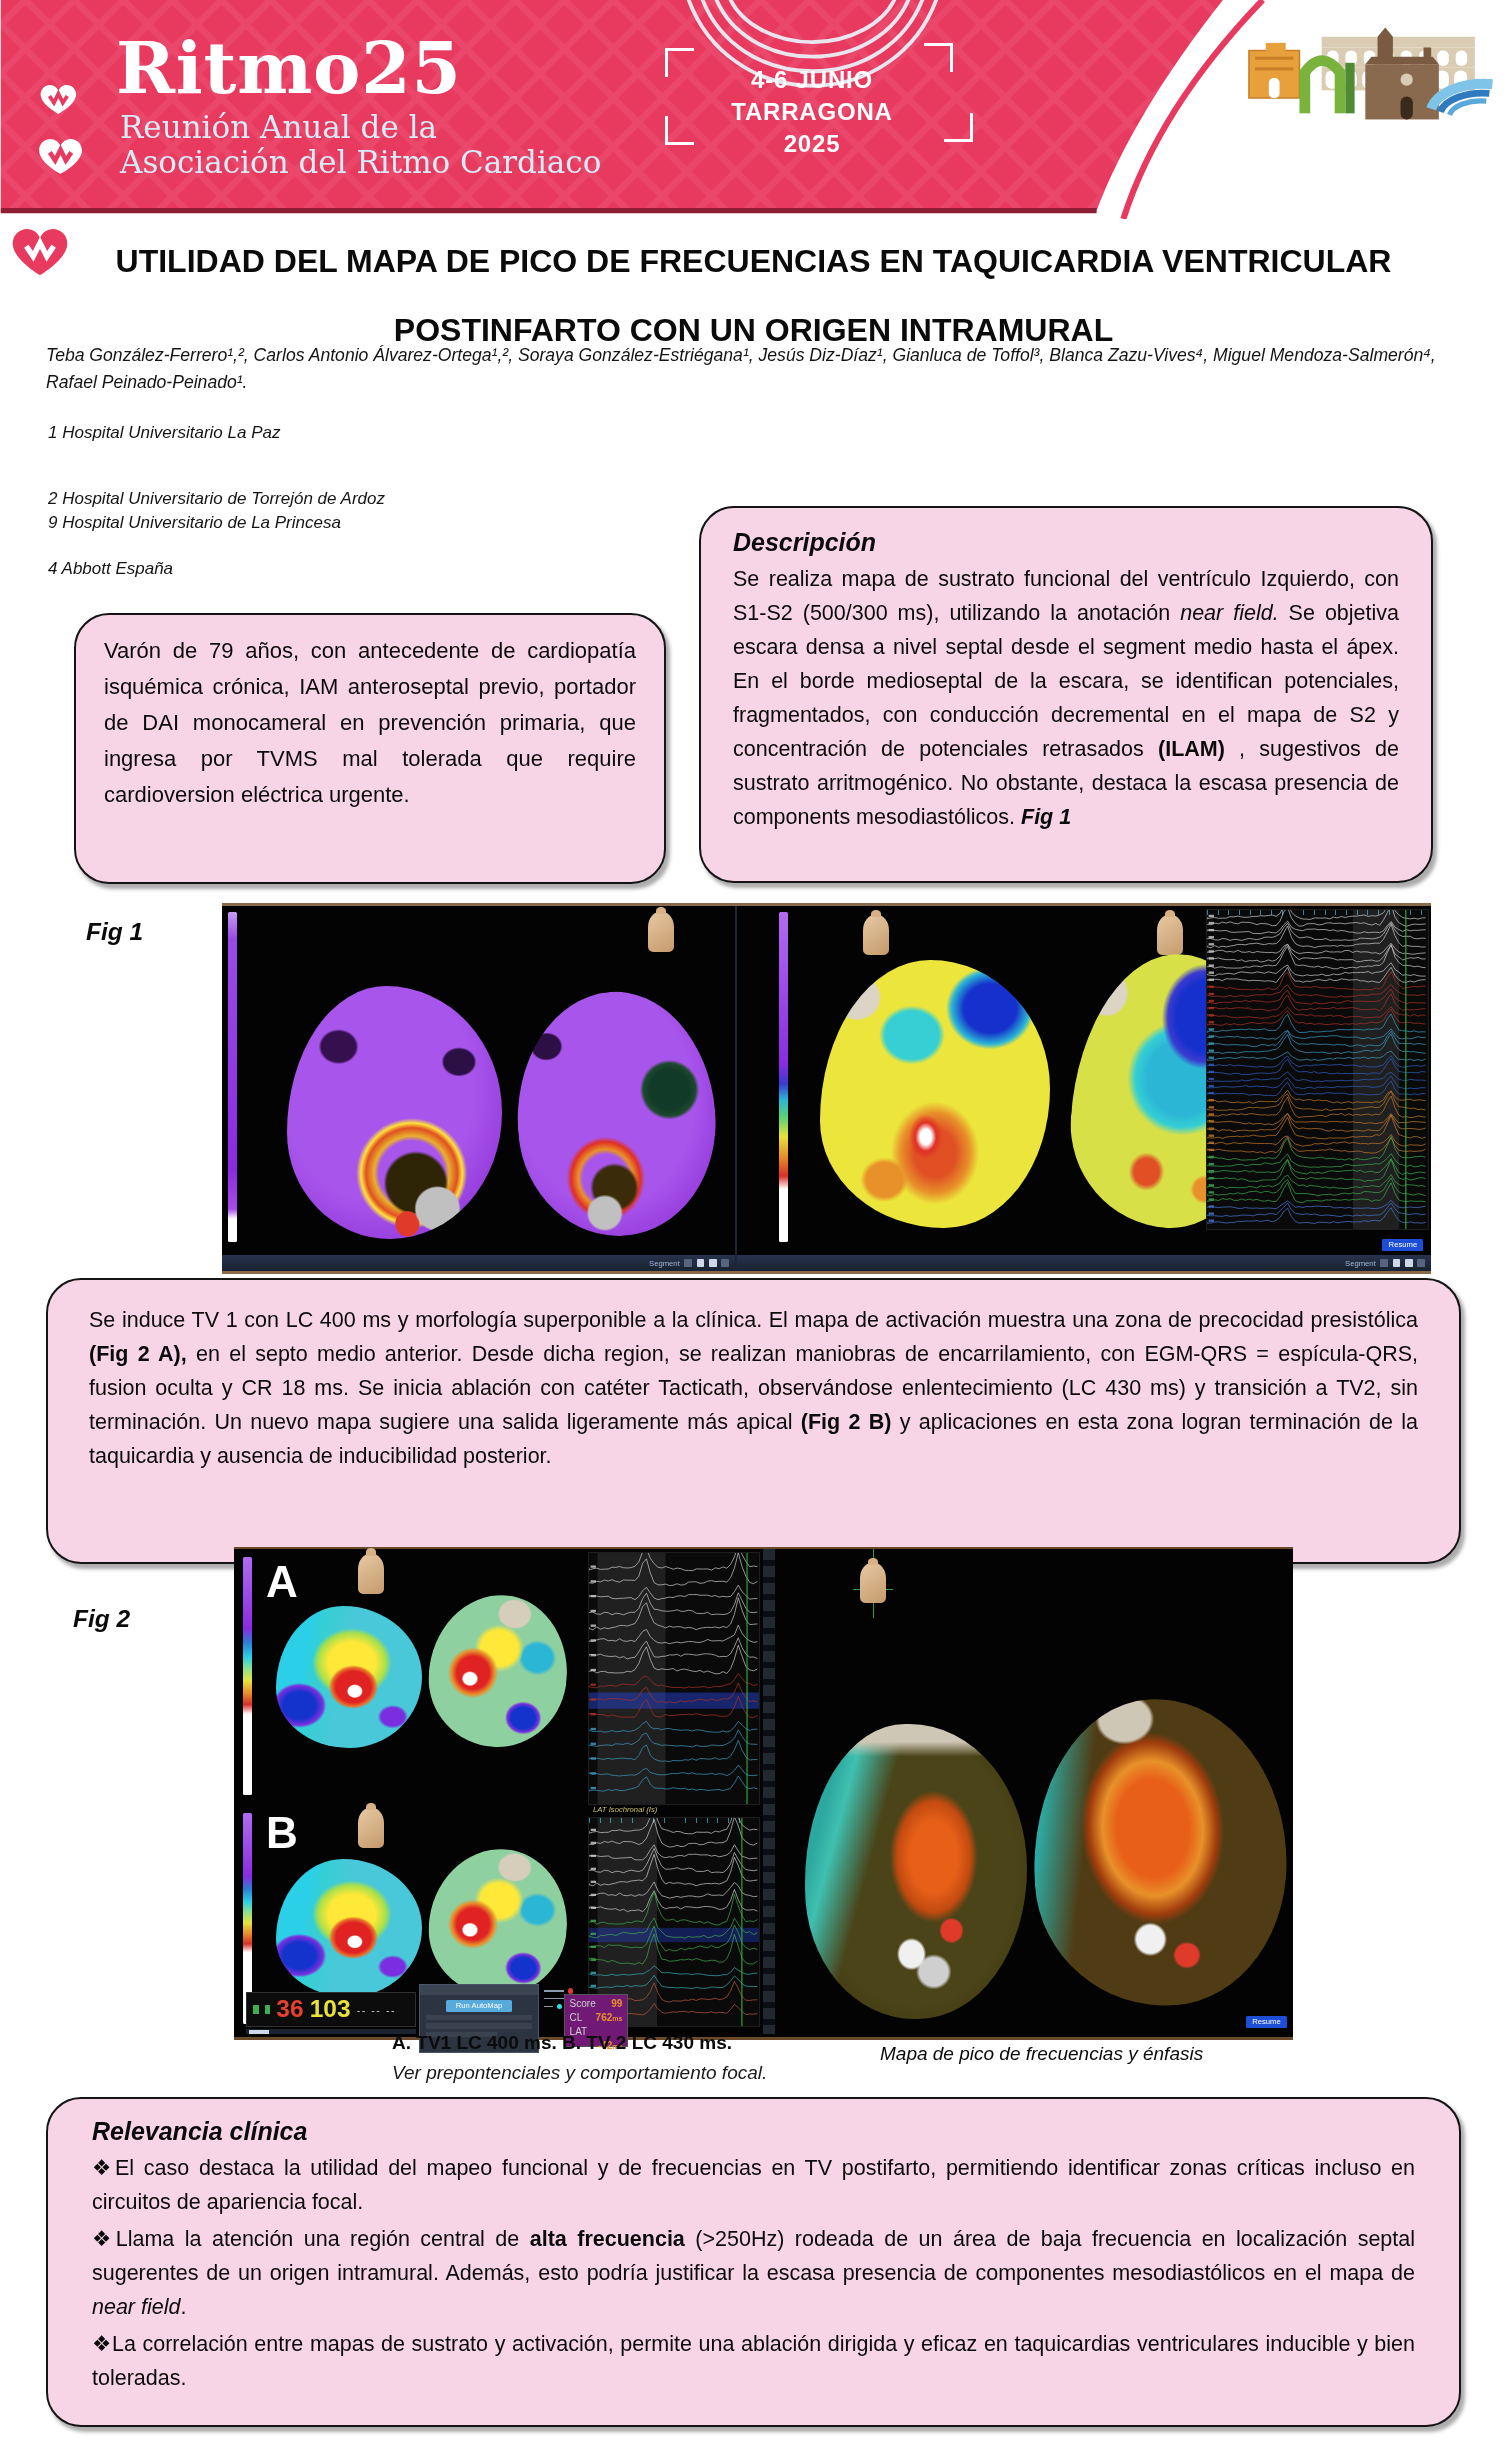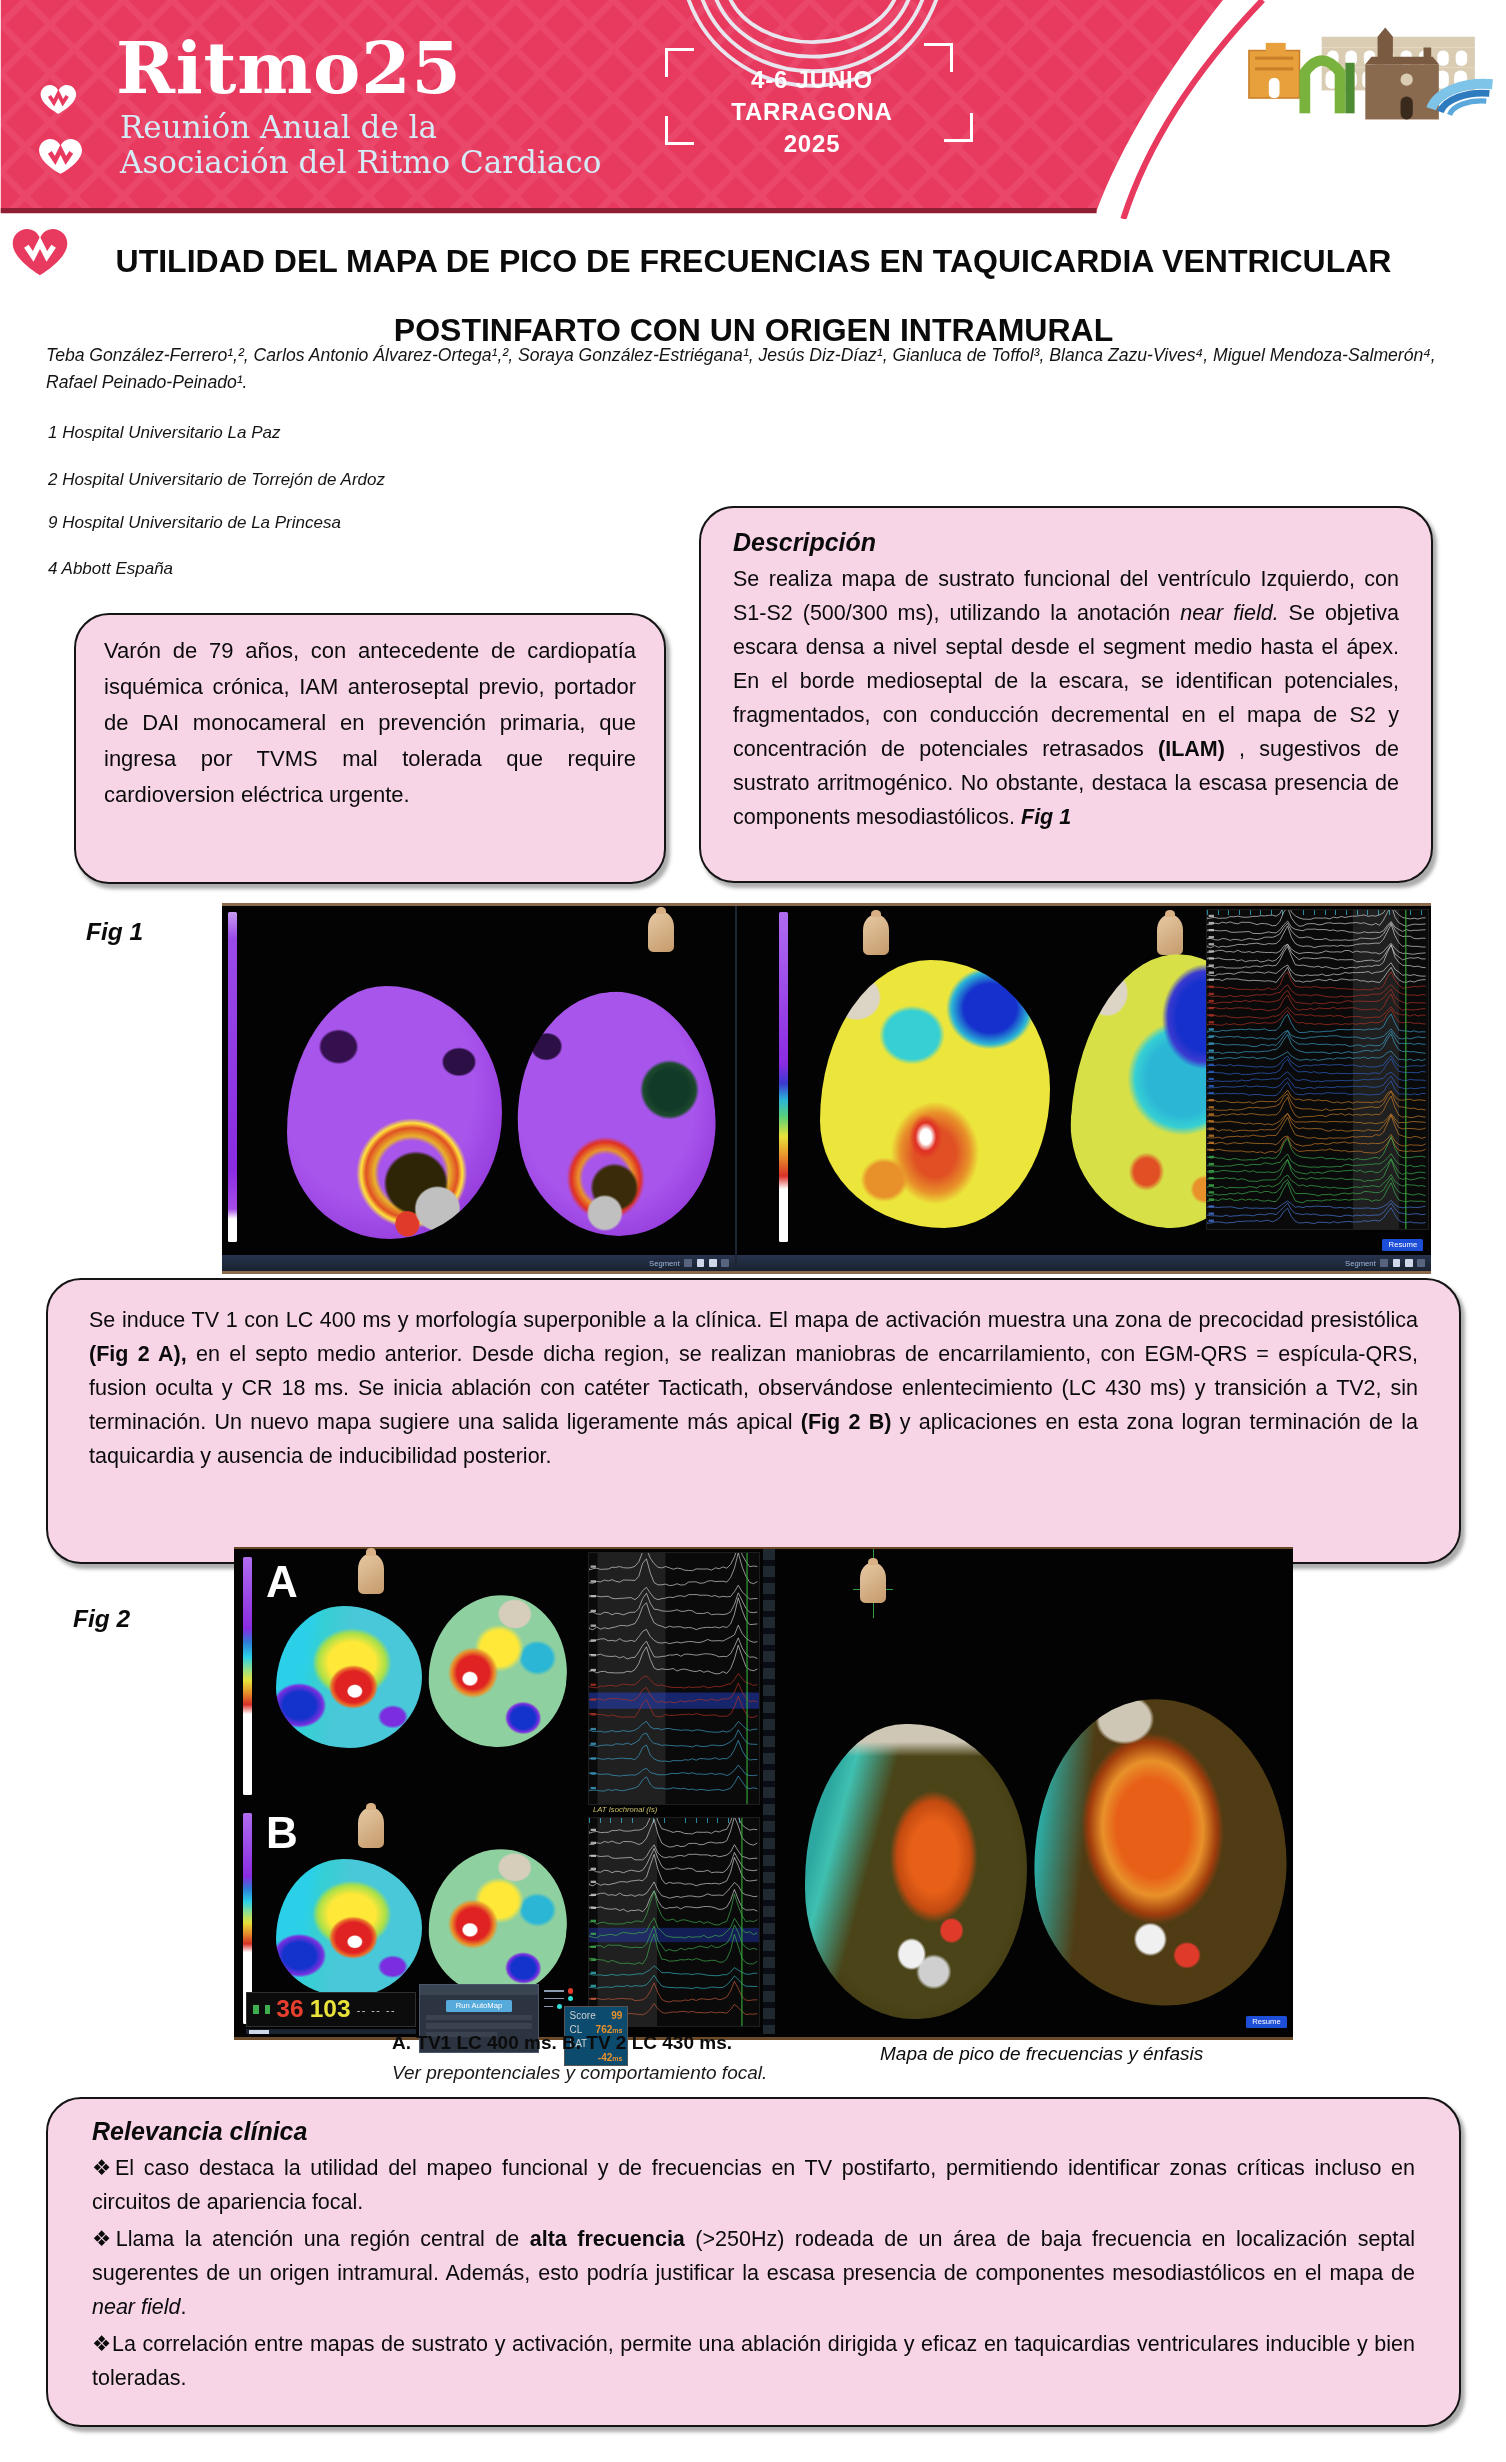--- a/index.html
+++ b/index.html
@@ -158,21 +158,21 @@
   #dialog{position:absolute;left:185px;top:435px;width:118px;height:67px;background:#2b3440;
           border:0.8px solid #49556a;}
   #dialog .dlg-title{height:10px;background:#3a4452;}
   #dialog .dlg-btn{margin:4.6px auto 3.1px auto;display:block;width:66px;text-align:center;
                    background:#57aadc;color:#fff;font-size:7.7px;border-radius:1.5px;padding:1.5px 0;}
   #dialog .dlg-row{height:5.4px;background:#39424e;margin:3.1px 6.1px;}
   #legend-dots{position:absolute;left:310px;top:437px;width:54px;}
   #legend-dots .lrow{display:flex;align-items:center;gap:3.8px;margin:2.3px 0;}
   .dot{width:5.4px;height:5.4px;border-radius:50%;}
   .dash-w{width:20px;height:1.5px;background:#8a9ab0;}
-  #scorebox{position:absolute;left:330px;top:457px;width:64px;height:60px;background:#0c4a6e;
+  #scorebox{position:absolute;left:330px;top:445px;width:64px;height:53px;background:#701a75;
             border:0.8px solid #555;font-size:10px;line-height:14px;padding:1.5px 4.6px;box-sizing:border-box;}
   #scorebox .lab{color:#cfcfcf;} #scorebox .val{color:#e8912a;font-weight:bold;float:right;}
   #scorebox .unit{color:#e8912a;font-size:7px;}
   .iconcol{position:absolute;left:0;top:0;bottom:0;width:11.5px;
            background:repeating-linear-gradient(#202830 0 10.7px,#0a0e14 10.7px 17px);}
   .greenline-v{position:absolute;width:0.8px;background:#2f9e3f;}
   .greenline-h{position:absolute;height:0.8px;background:#2f9e3f;}
 
   
   .figcap-bold{font-weight:bold;font-size:19px;color:#0b0b0b;}
@@ -284,21 +284,21 @@
     <path d="M24.6 2c-3.4 0-6.4 2.2-7.6 5.3C15.8 4.2 12.8 2 9.4 2 4.8 2 1 5.8 1 10.4 1 19.8 17 29 17 29 s16-9.2 16-18.6 C33 5.8 29.2 2 24.6 2z" fill="#e8395f"></path>
     <polyline points="9,12 13,18 17,10 21,18 25,12" fill="none" stroke="#ffffff" stroke-width="3.2"></polyline>
   </svg>
 
   <div class="abs" id="main-title">
     <div>UTILIDAD DEL MAPA DE PICO DE FRECUENCIAS EN TAQUICARDIA VENTRICULAR</div>
     <div>POSTINFARTO CON UN ORIGEN INTRAMURAL</div>
   </div>
   <div class="abs" id="authors">Teba González-Ferrero¹,², Carlos Antonio Álvarez-Ortega¹,², Soraya González-Estriégana¹, Jesús Diz-Díaz¹, Gianluca de Toffol³, Blanca Zazu-Vives⁴, Miguel Mendoza-Salmerón⁴, Rafael Peinado-Peinado¹.</div>
   <div class="abs affil" style="top:423px;">1 Hospital Universitario La Paz</div>
-  <div class="abs affil" style="top:470px;font-style:italic;">2 Hospital Universitario de Torrejón de Ardoz</div>
+  <div class="abs affil" style="top:489px;font-style:italic;">2 Hospital Universitario de Torrejón de Ardoz</div>
   <div class="abs affil" style="top:513px;">9 Hospital Universitario de La Princesa</div>
   <div class="abs affil" style="top:559px;">4 Abbott España</div>
 
   <div class="abs pinkbox" id="antecedentes-box">
     <div class="boxtext">Varón de 79 años, con antecedente de cardiopatía isquémica crónica, IAM anteroseptal previo, portador de DAI monocameral en prevención primaria, que ingresa por TVMS mal tolerada que require cardioversion eléctrica urgente.</div>
   </div>
   <div class="abs pinkbox" id="descripcion-box">
     <div class="boxhead">Descripción</div>
     <div class="boxtext"><span>Se realiza mapa de sustrato funcional del ventrículo Izquierdo, con S1-S2 (500/300 ms), utilizando la anotación </span><span class="i">near field.</span><span> Se objetiva escara densa a nivel septal desde el segment medio hasta el ápex. En el borde medioseptal de la escara, se identifican potenciales, fragmentados, con conducción decremental en el mapa de S2 y concentración de potenciales retrasados </span><span class="b">(ILAM)</span><span> , sugestivos de sustrato arritmogénico. No obstante, destaca la escasa presencia de components mesodiastólicos. </span><span class="b i">Fig 1</span></div>
   </div>

